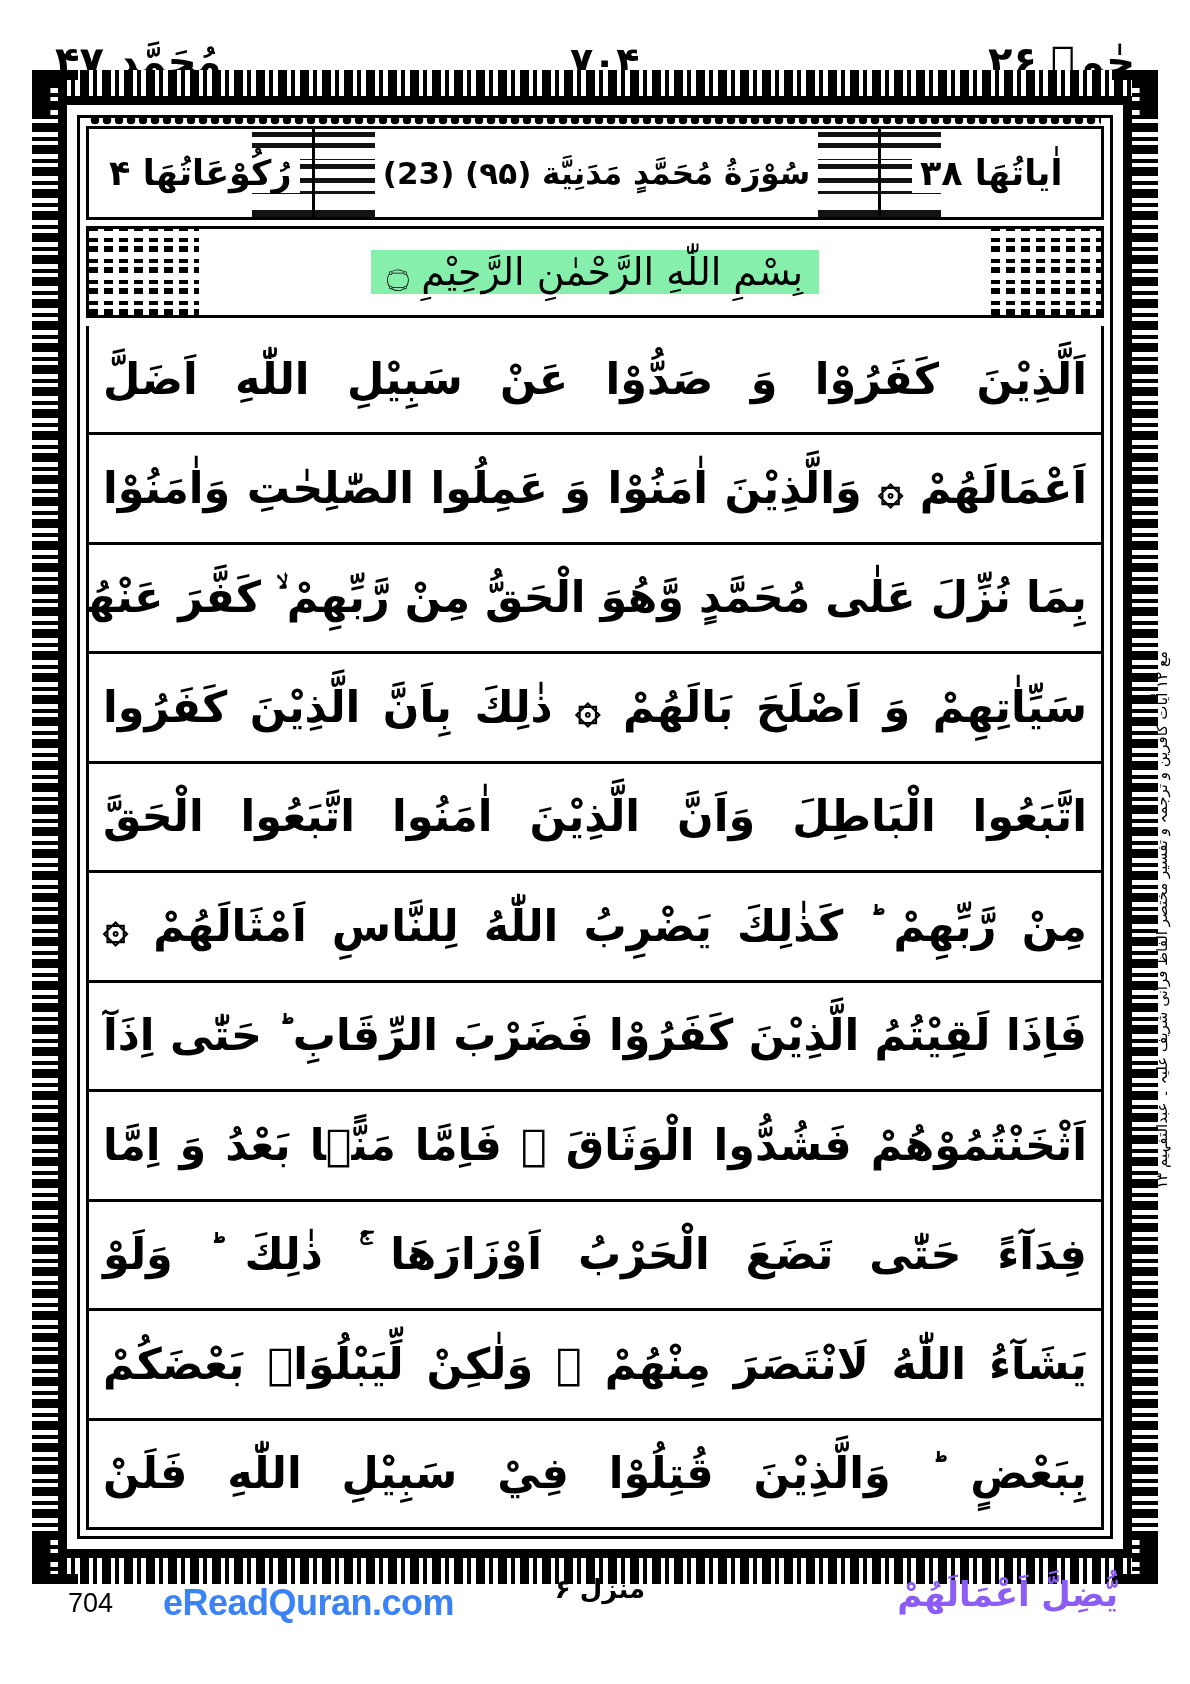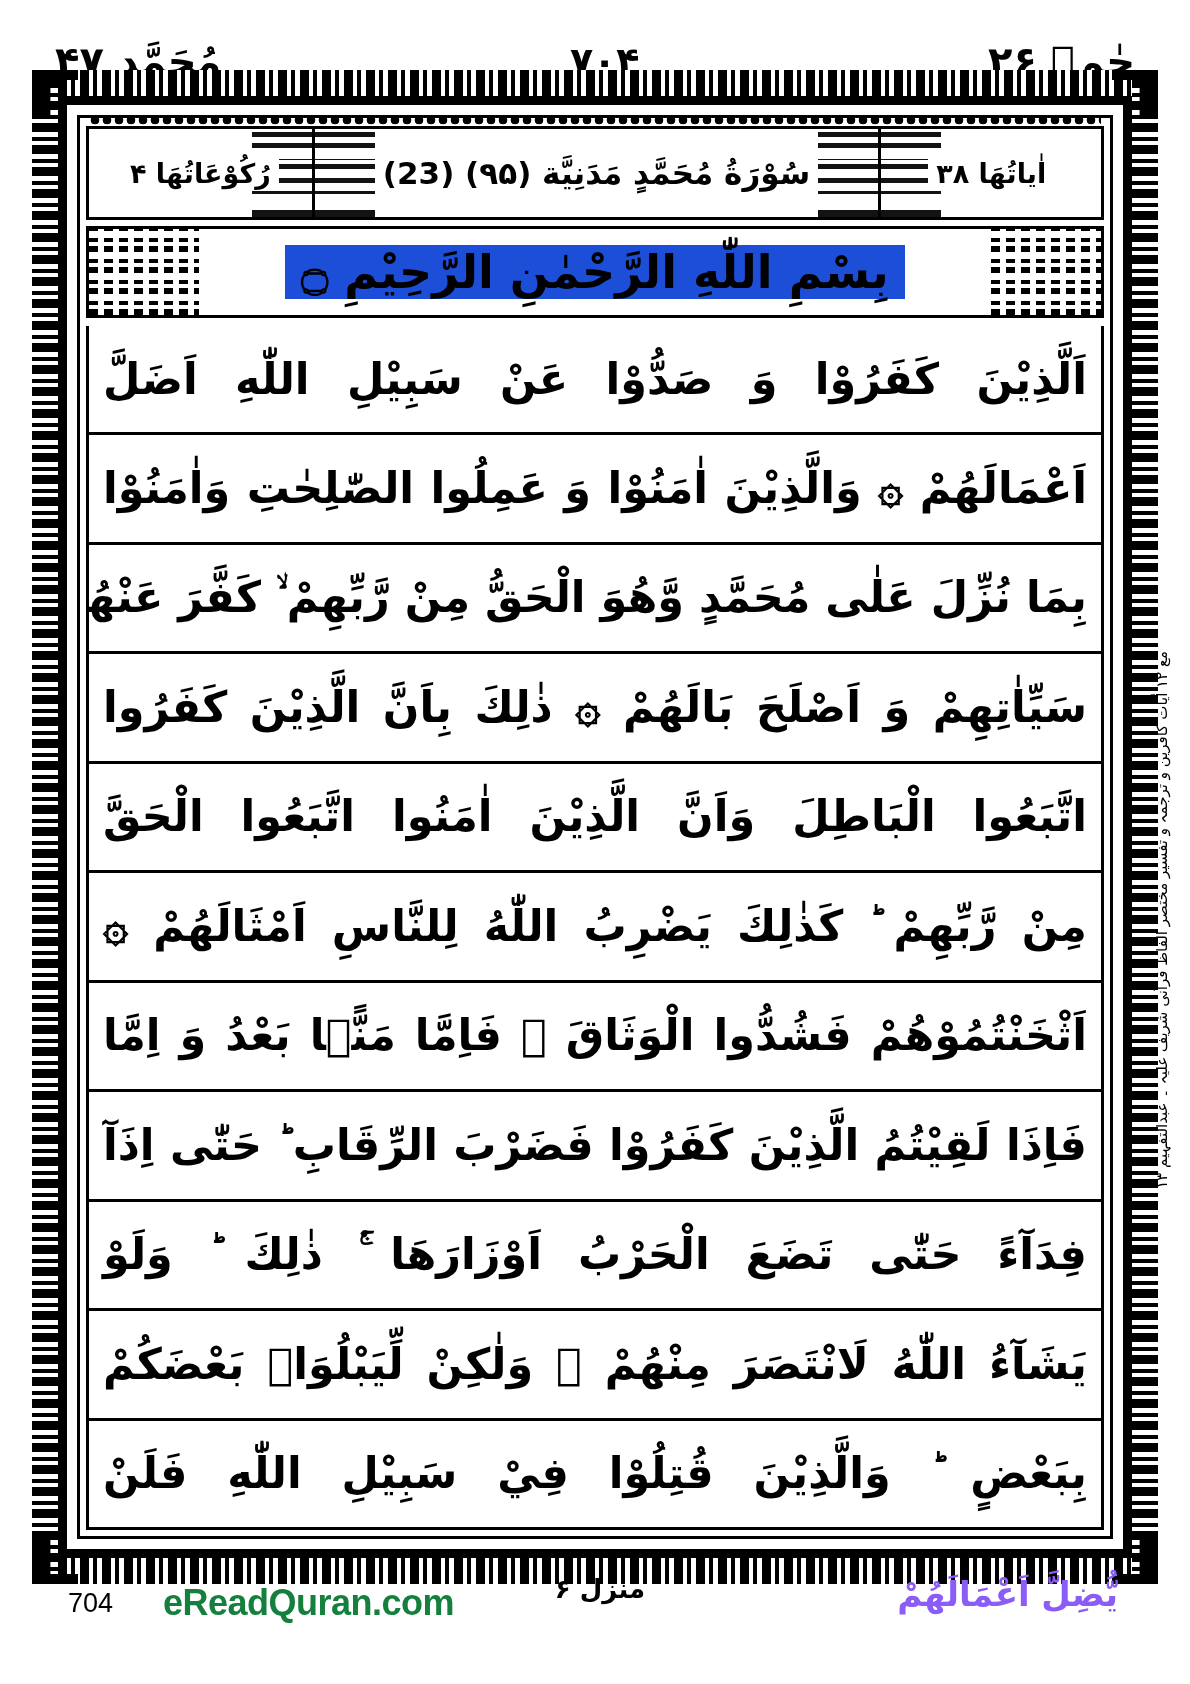--- a/index.html
+++ b/index.html
@@ -145,21 +145,21 @@
     opacity: .92;
   }
   .orn-motif.r { right: 0;
     -webkit-mask-image: repeating-linear-gradient(0deg,#000 0 10px, transparent 10px 16px);
             mask-image: repeating-linear-gradient(0deg,#000 0 10px, transparent 10px 16px); }
   .orn-motif.l { left: 0;
     -webkit-mask-image: repeating-linear-gradient(0deg,#000 0 10px, transparent 10px 16px);
             mask-image: repeating-linear-gradient(0deg,#000 0 10px, transparent 10px 16px); }
   .banner-text {
     position: relative; z-index: 3;
-    font-size: 27px; font-weight: bold; color: #000;
+    font-size: 35px; font-weight: bold; color: #000;
     white-space: nowrap;
     padding: 0 8px;
     background: #fff;
   }
   .banner-cell.mid .banner-text { font-size: 31px; }
 
   
   .bismillah-row {
     position: relative;
     height: 92px;
@@ -176,22 +176,22 @@
     background:
       repeating-linear-gradient(0deg,
         #000 0 6px, #fff 6px 10px, #000 10px 14px, #fff 14px 21px);
     -webkit-mask-image: repeating-linear-gradient(90deg,#000 0 9px, transparent 9px 15px);
             mask-image: repeating-linear-gradient(90deg,#000 0 9px, transparent 9px 15px);
   }
   .bism-orn.r { right: 0; }
   .bism-orn.l { left: 0; }
   .bism-text {
     position: relative; z-index: 3;
-    font-size: 46px; font-weight: bold; color: #000;
-    background: #1d4ed8; padding: 0 16px;
+    font-size: 38px; font-weight: normal; color: #000;
+    background: #86efac; padding: 0 16px;
     white-space: nowrap;
   }
 
   
   .lines {
     flex: 1;
     margin: 8px 6px 6px 6px;
     border: 3px solid #000;
     border-top: none;
     display: flex;
@@ -248,21 +248,21 @@
     font-size: 34px; font-weight: bold; color: #8b5cf6;
     white-space: nowrap;
   }
   .foot-manzil {
     position: absolute; left: 10px; right: 0; top: 6px;
     text-align: center;
     font-size: 26px; font-weight: bold; color: #000;
   }
   .foot-brand {
     position: absolute; left: 105px; top: 14px;
-    font-size: 36px; font-weight: bold; color: #15803d;
+    font-size: 36px; font-weight: bold; color: #3b82f6;
     font-family: "Liberation Sans", sans-serif;
     letter-spacing: -0.5px;
     white-space: nowrap;
   }
   .foot-pageno {
     position: absolute; left: 10px; top: 20px;
     font-size: 27px; color: #000;
     font-family: "Liberation Sans", sans-serif;
   }
 </style>
@@ -332,24 +332,24 @@
       <div class="ayah-line">
           <span class="ayah-text">سَيِّاٰتِهِمْ وَ اَصْلَحَ بَالَهُمْ ۞ ذٰلِكَ بِاَنَّ الَّذِيْنَ كَفَرُوا</span>
         </div>
       <div class="ayah-line">
           <span class="ayah-text">اتَّبَعُوا الْبَاطِلَ وَاَنَّ الَّذِيْنَ اٰمَنُوا اتَّبَعُوا الْحَقَّ</span>
         </div>
       <div class="ayah-line">
           <span class="ayah-text">مِنْ رَّبِّهِمْ ؕ كَذٰلِكَ يَضْرِبُ اللّٰهُ لِلنَّاسِ اَمْثَالَهُمْ ۞</span>
         </div>
       <div class="ayah-line">
+          <span class="ayah-text">فَاِذَا لَقِيْتُمُ الَّذِيْنَ كَفَرُوْا فَضَرْبَ الرِّقَابِ ؕ حَتّٰى اِذَآ</span>
+        </div>
+      <div class="ayah-line">
           <span class="ayah-text">اَثْخَنْتُمُوْهُمْ فَشُدُّوا الْوَثَاقَ ۣ فَاِمَّا مَنًّۢا بَعْدُ وَ اِمَّا</span>
-        </div>
-      <div class="ayah-line">
-          <span class="ayah-text">فَاِذَا لَقِيْتُمُ الَّذِيْنَ كَفَرُوْا فَضَرْبَ الرِّقَابِ ؕ حَتّٰى اِذَآ</span>
         </div>
       <div class="ayah-line">
           <span class="ayah-text">فِدَآءً حَتّٰى تَضَعَ الْحَرْبُ اَوْزَارَهَا ۚ۬ ذٰلِكَ ؕ وَلَوْ</span>
         </div>
       <div class="ayah-line">
           <span class="ayah-text">يَشَآءُ اللّٰهُ لَانْتَصَرَ مِنْهُمْ ۙ وَلٰكِنْ لِّيَبْلُوَا۟ بَعْضَكُمْ</span>
         </div>
       <div class="ayah-line">
           <span class="ayah-text">بِبَعْضٍ ؕ وَالَّذِيْنَ قُتِلُوْا فِيْ سَبِيْلِ اللّٰهِ فَلَنْ</span>
         </div>

